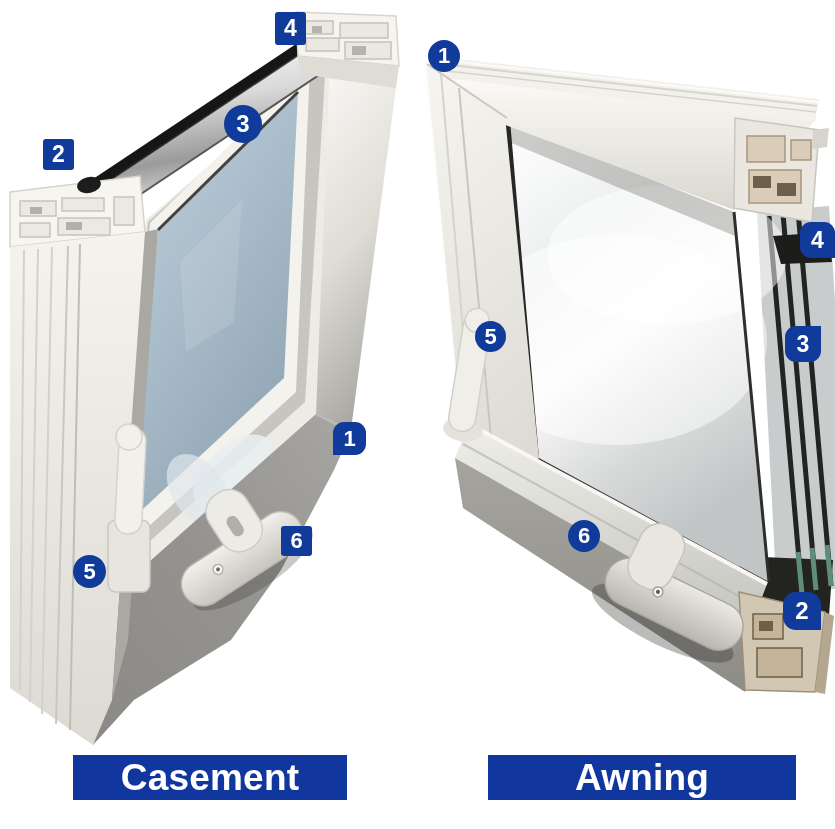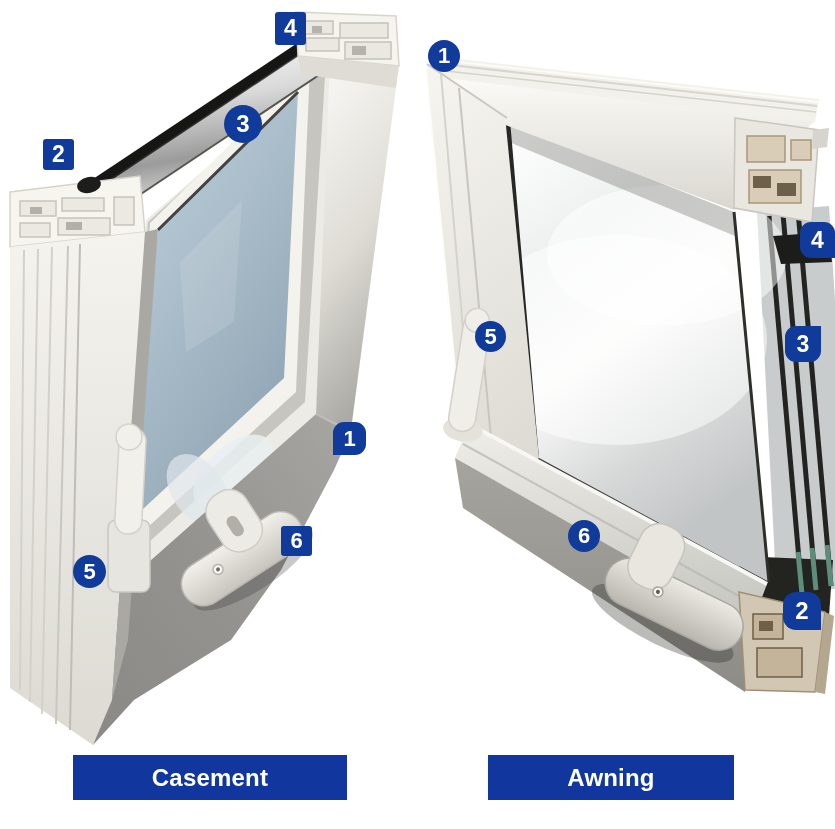--- a/index.html
+++ b/index.html
@@ -23,23 +23,23 @@
   
   #a1{left:11px;top:40px;width:32px;height:32px;border-radius:50%;font-size:22px;}
   #a5{left:58px;top:321px;width:31px;height:31px;border-radius:50%;font-size:22px;}
   #a6{left:151px;top:520px;width:32px;height:32px;border-radius:50%;font-size:22px;}
   #a4{left:383px;top:222px;width:35px;height:36px;border-radius:11px 11px 0 11px;font-size:23px;}
   #a3{left:368px;top:326px;width:36px;height:36px;border-radius:11px 0 11px 11px;font-size:23px;}
   #a2{left:366px;top:592px;width:38px;height:38px;border-radius:13px 13px 0 13px;font-size:24px;}
 
   .label-bar{position:absolute;background:var(--bar-blue,#11379e);color:var(--label-text,#fff);
              display:flex;align-items:center;justify-content:center;
-             font-weight:bold;font-size:24px;letter-spacing:0.2px;z-index:5;}
+             font-weight:bold;font-size:37px;letter-spacing:0.2px;z-index:5;}
   #casement-bar{left:73px;top:755px;width:274px;height:45px;}
-  #awning-bar{left:71px;top:755px;width:246px;height:45px;}
+  #awning-bar{left:71px;top:755px;width:308px;height:45px;}
 </style>
 </head>
 <body>
 
 <div class="stage">
 
   <section class="panel" id="panel-casement">
     <svg class="photo" width="417" height="745" viewBox="0 0 417 745">
       <defs>
         <linearGradient id="cgGlass" x1="0" y1="0" x2="0.6" y2="1">

